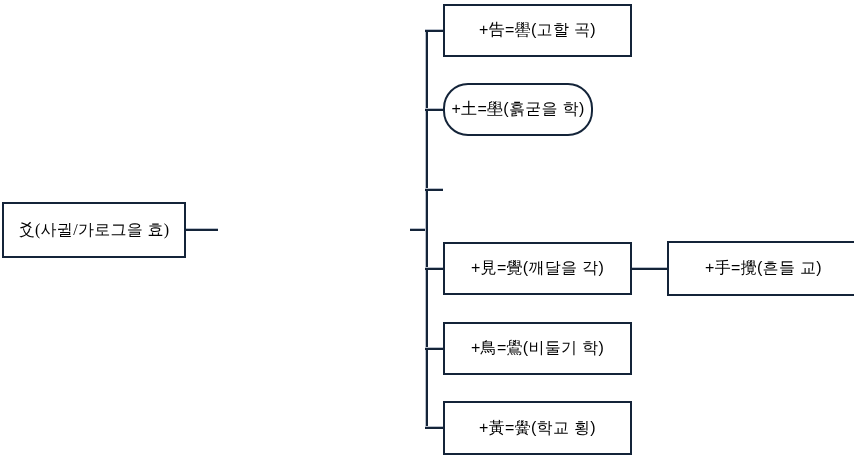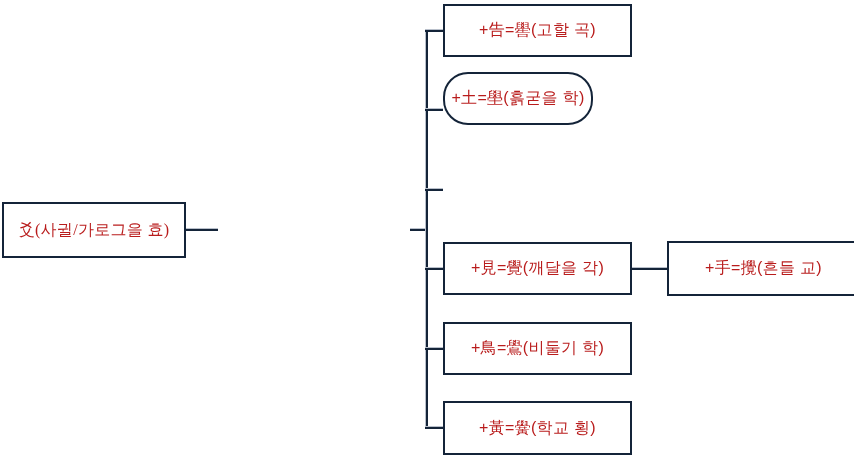--- a/index.html
+++ b/index.html
@@ -13,21 +13,21 @@
   }
   .node {
     position: absolute;
     box-sizing: border-box;
     border: 2px solid #142439;
     background: #ffffff;
     display: flex;
     align-items: center;
     justify-content: center;
     font-size: 16px;
-    color: #b91c1c;
+    color: #000000;
     letter-spacing: 0.3px;
     white-space: nowrap;
   }
   .conn-h {
     position: absolute;
     height: 3px;
     background: linear-gradient(to bottom, #b9c0cb 1px, #142439 1px);
   }
   .conn-v {
     position: absolute;
@@ -38,21 +38,21 @@
 </head>
 <body>
 
 <div class="canvas">
 
   <div class="node" style="left:2px; top:202px; width:184px; height:56px;font-family:Liberation Serif, serif;">爻(사귈/가로그을 효)</div>
 
 
   <div class="node" style="left:443px; top:4px; width:189px; height:53px;">+告=嚳(고할 곡)</div>
 
-  <div class="node" style="left:443px; top:72px; width:150px; height:53px;border-radius:25px;">+土=壆(흙굳을 학)</div>
+  <div class="node" style="left:443px; top:83px; width:150px; height:53px;border-radius:25px;">+土=壆(흙굳을 학)</div>
 
 
   <div class="node" style="left:443px; top:242px; width:189px; height:53px;text-align:right;">+見=覺(깨달을 각)</div>
 
   <div class="node" style="left:443px; top:322px; width:189px; height:53px;">+鳥=鷽(비둘기 학)</div>
 
   <div class="node" style="left:443px; top:401px; width:189px; height:54px;">+黃=黌(학교 횡)</div>
 
   <div class="node" style="left:667px; top:241px; width:193px; height:55px;">+手=攪(흔들 교)</div>
 

